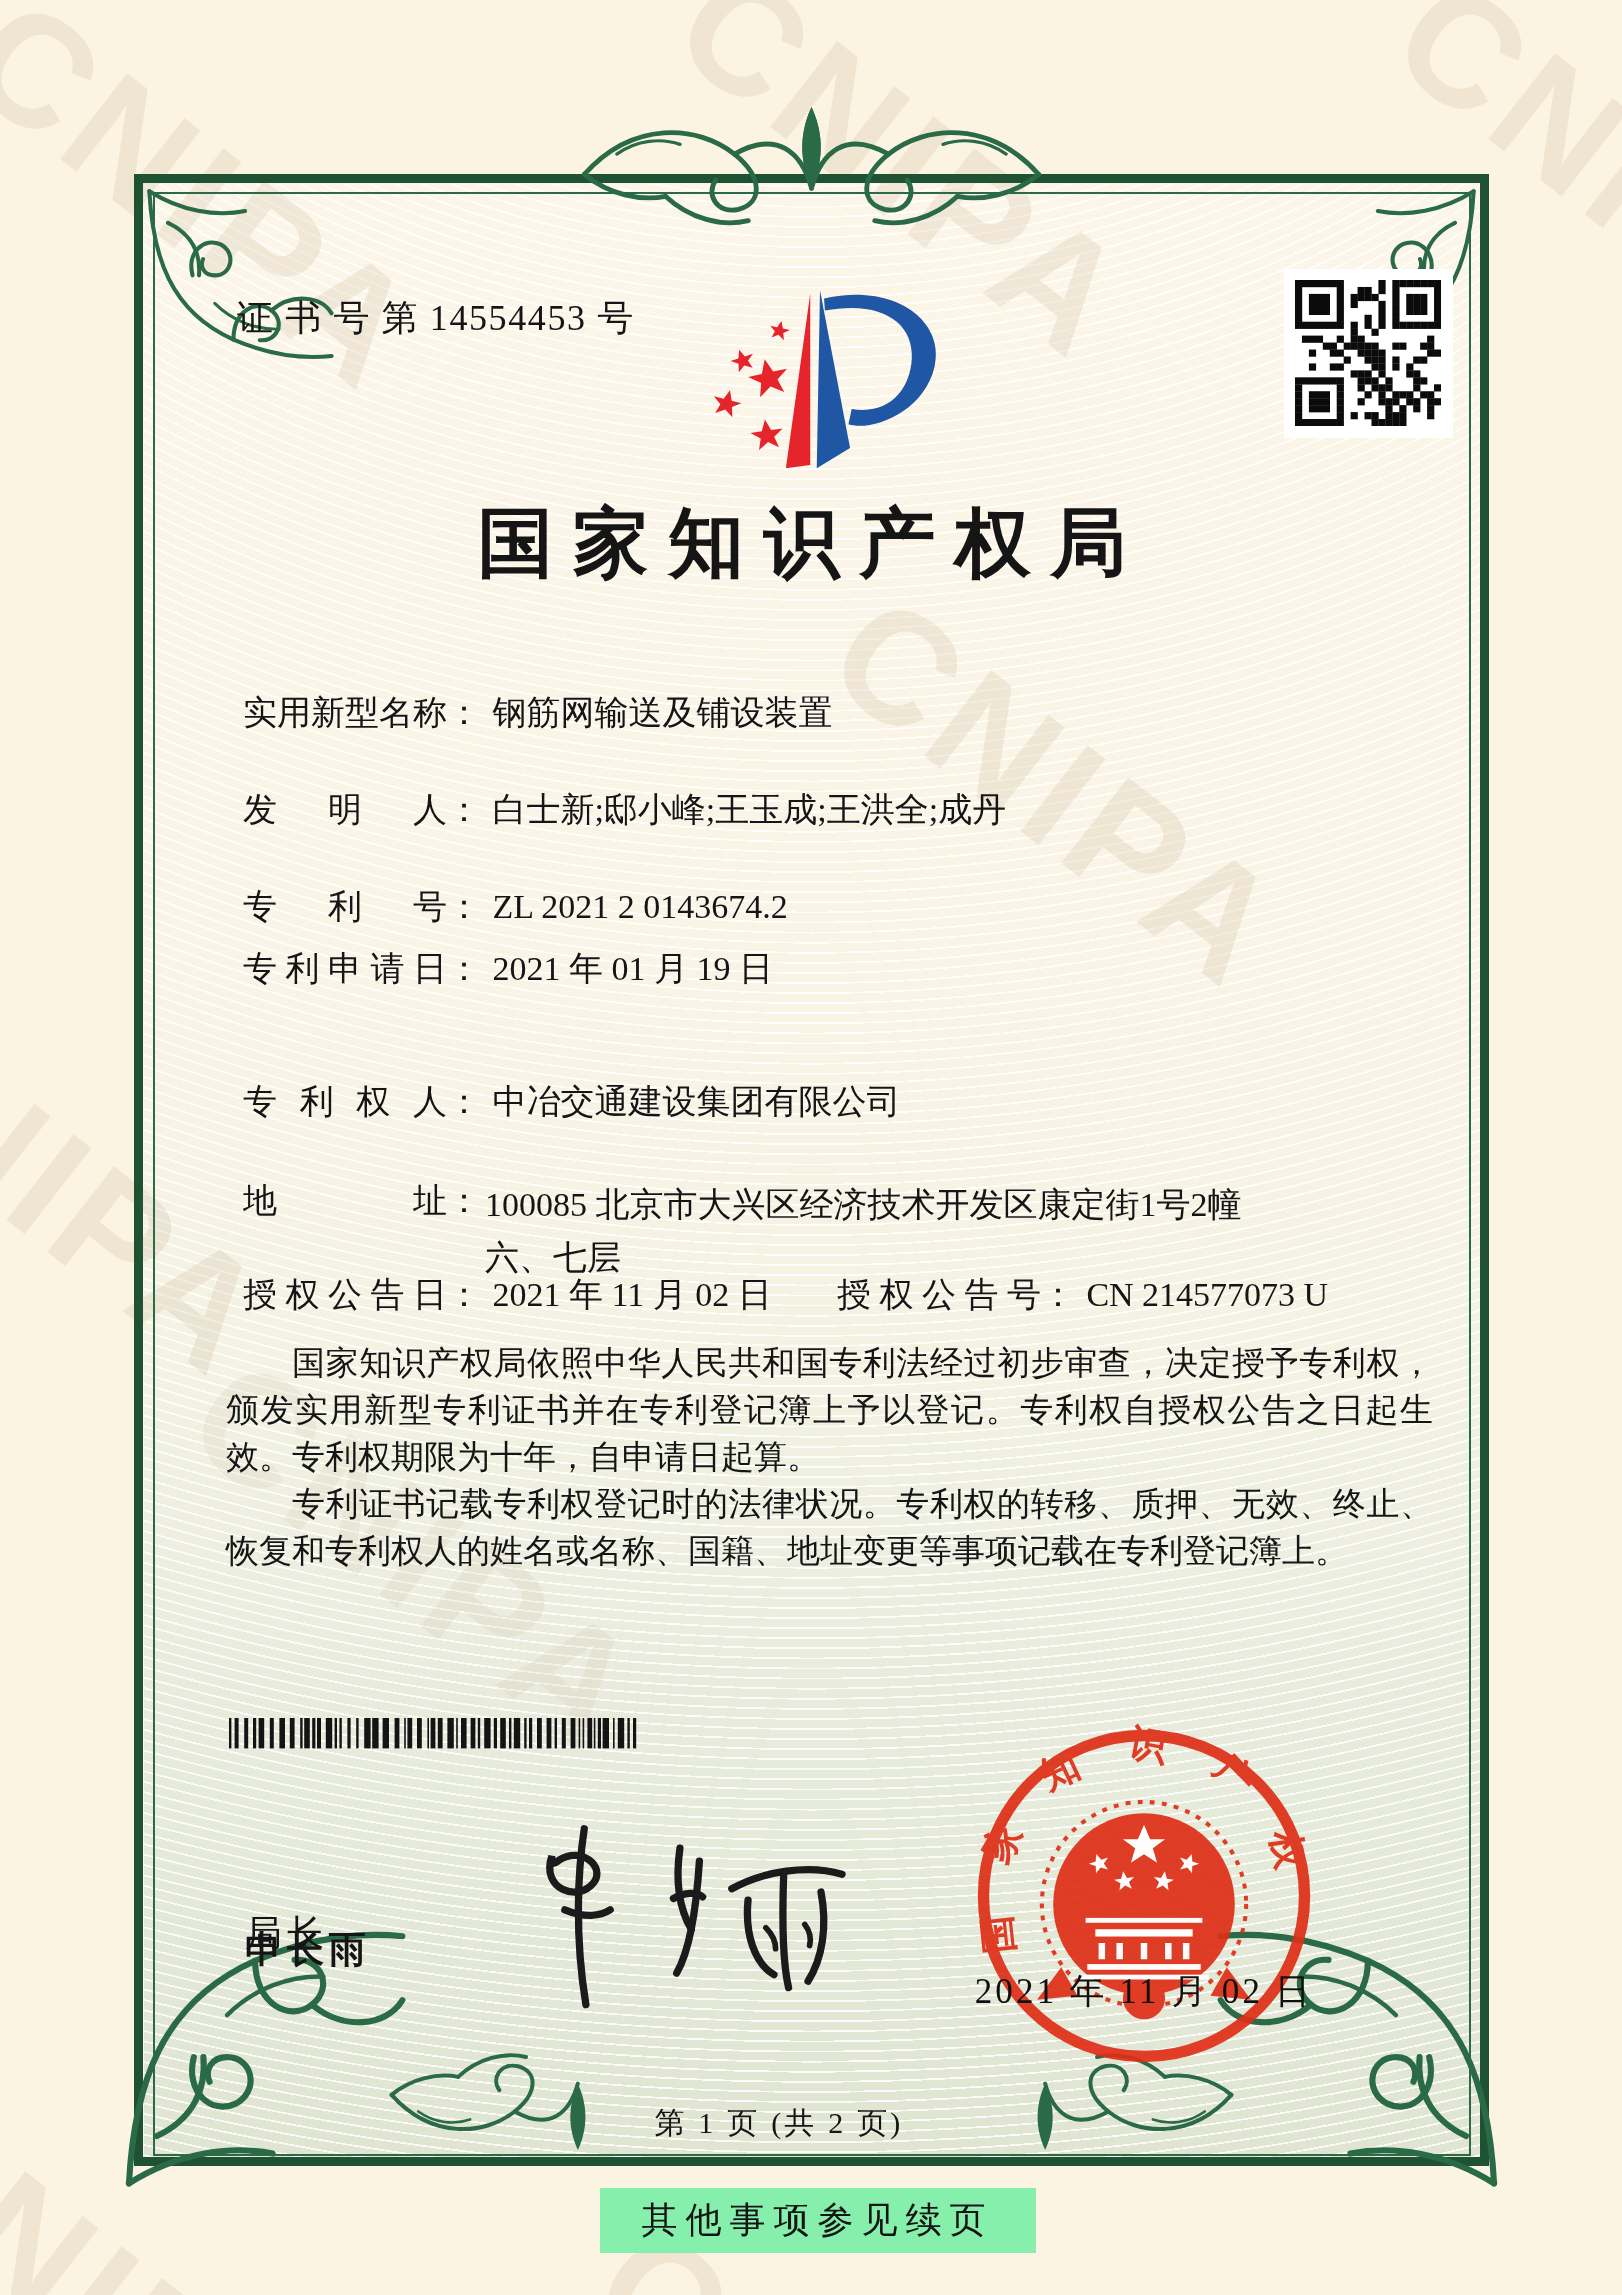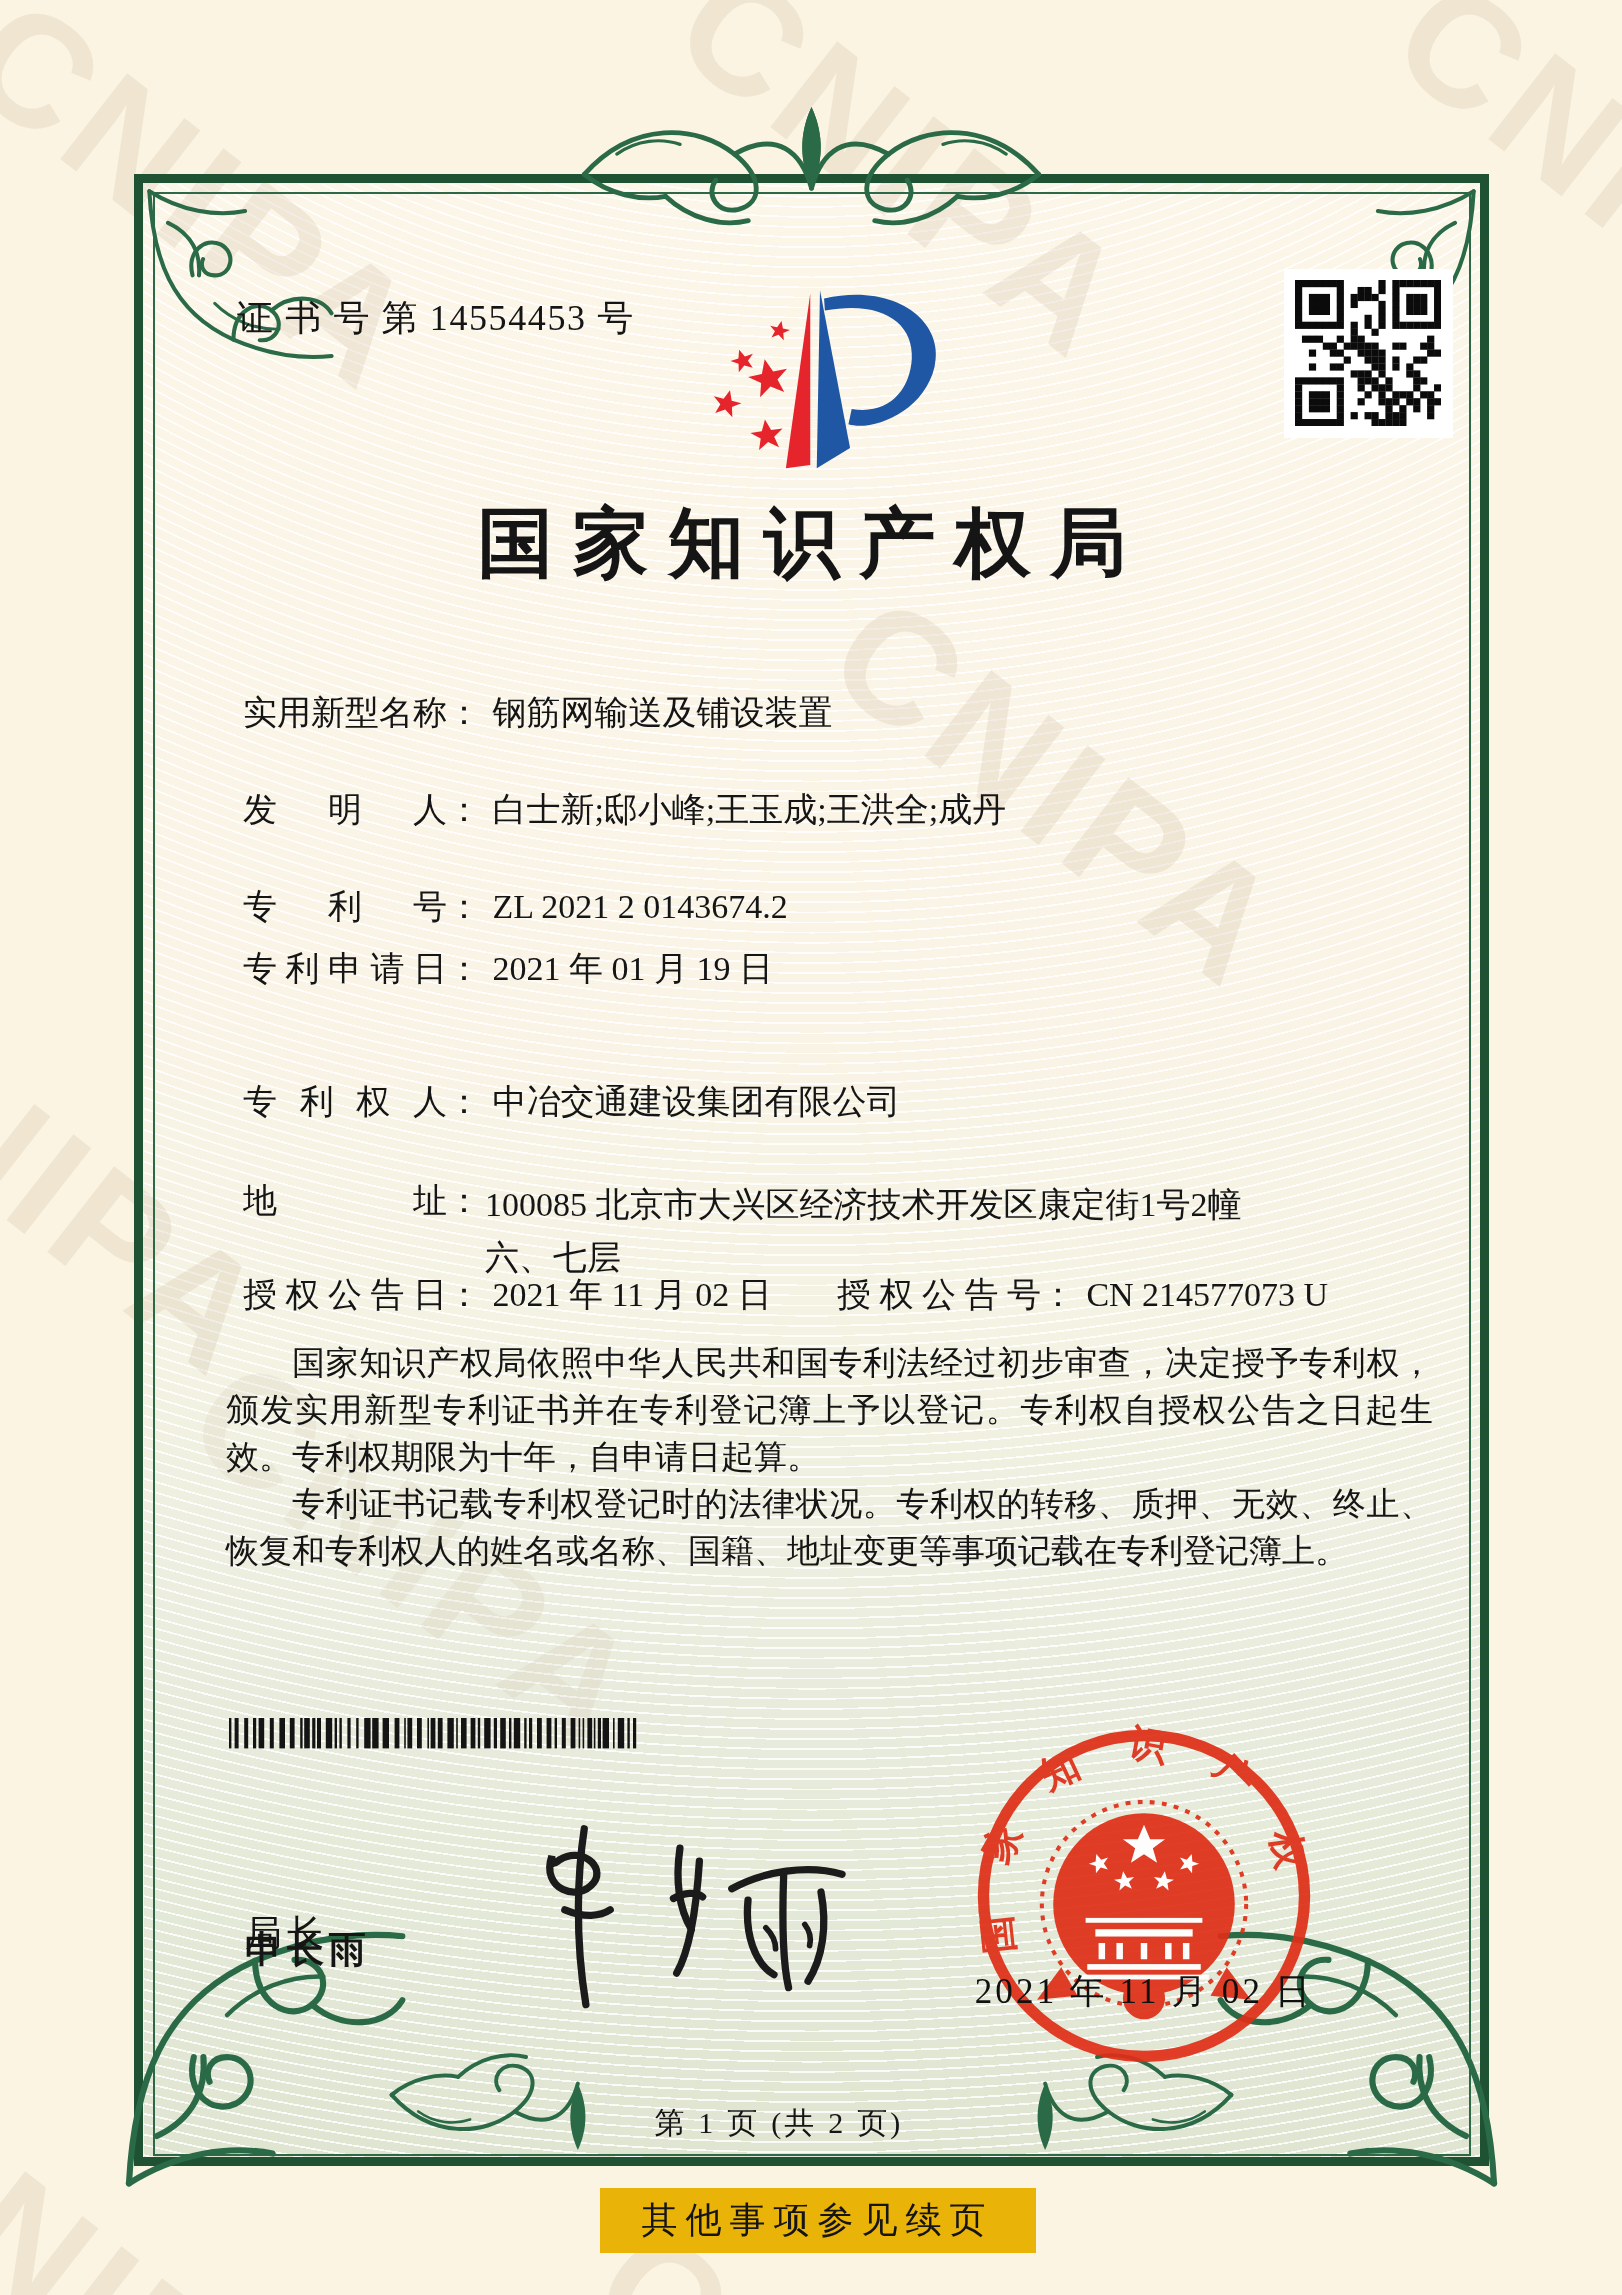--- a/index.html
+++ b/index.html
@@ -44,21 +44,21 @@
 
   .barcode{position:absolute;left:226px;top:1718px;width:422px;height:32px;}
   .signer-title{position:absolute;left:245px;top:1866px;font-size:37px;letter-spacing:4.9px;margin-top:43px;}
   .signer-name{position:absolute;left:245px;top:1925px;font-size:37px;letter-spacing:4.9px;font-weight:bold;}
   .signature{position:absolute;left:487px;top:1814px;width:381px;height:203px;}
 
   .seal{position:absolute;left:964px;top:1716px;width:360px;height:360px;}
   .seal-date{position:absolute;left:956px;top:1968px;width:376px;text-align:center;font-size:35px;letter-spacing:3.2px;color:#101010;z-index:6;}
 
   .page-footer{position:absolute;left:0;top:2103px;width:1558px;text-align:center;font-size:30px;letter-spacing:3.2px;}
-  .note-box{position:absolute;left:50%;transform:translateX(-50%);top:2188px;background:#eab308;
+  .note-box{position:absolute;left:50%;transform:translateX(-50%);top:2188px;background:#86efac;
       padding:8px 42px;font-size:36px;letter-spacing:8px;white-space:nowrap;z-index:6;}
 </style>
 </head>
 <body>
 
 <div class="page">
 
   <div class="panel-bg"></div>
 
   <div class="wm" style="left:755px;top:-69px;">CNIPA</div>

